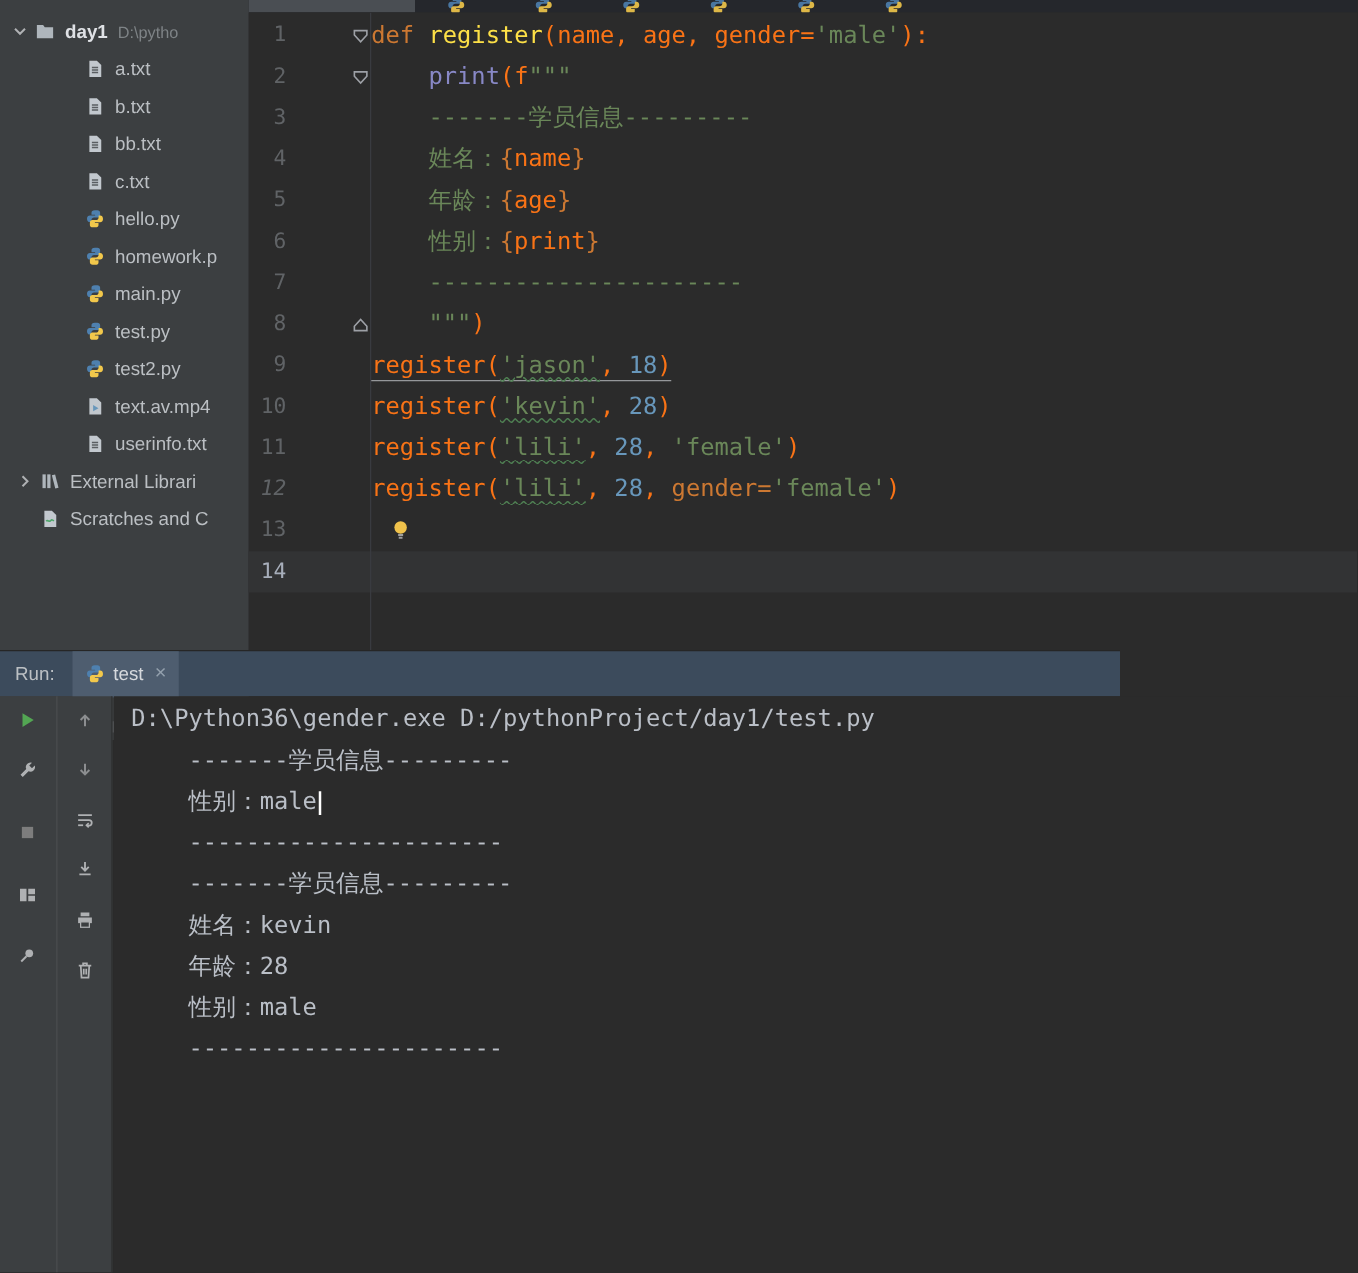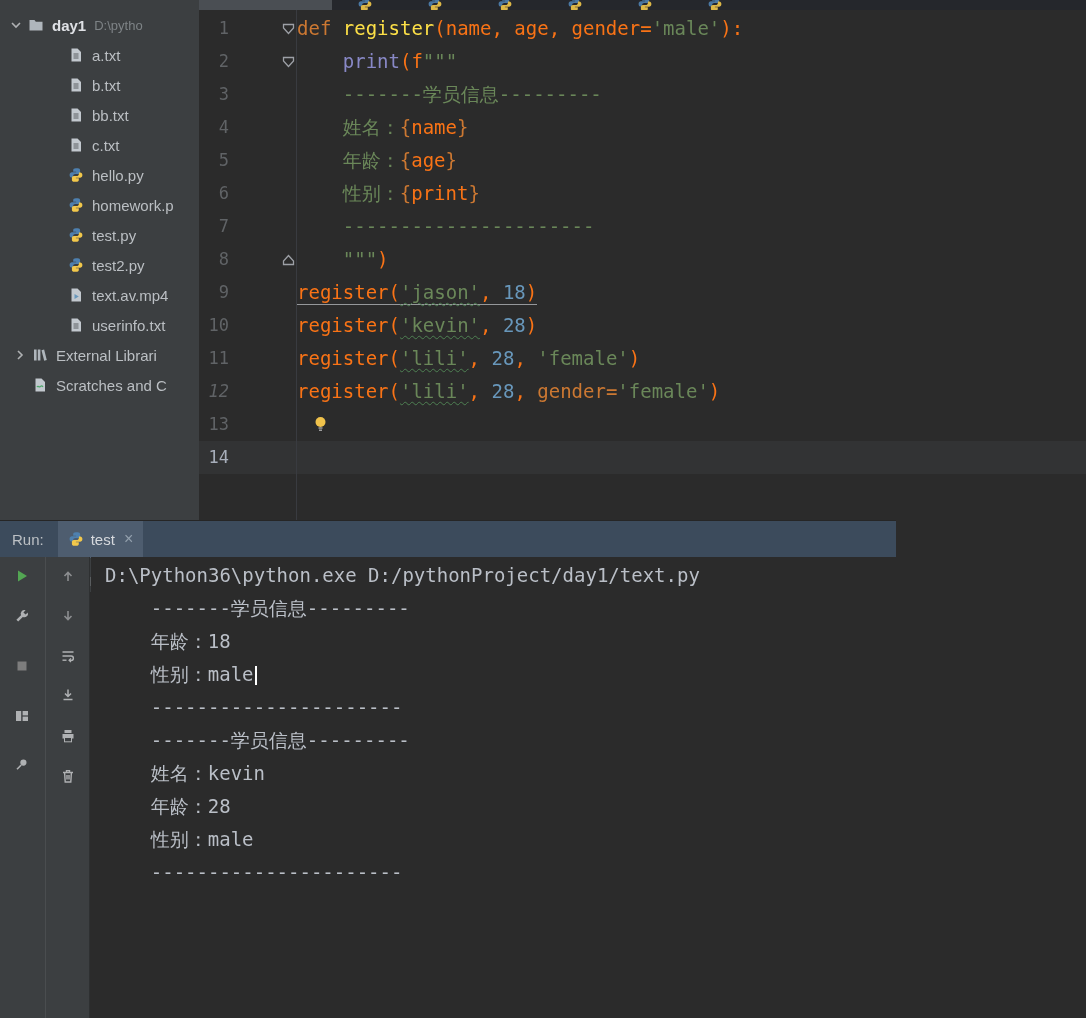--- a/index.html
+++ b/index.html
@@ -164,20 +164,29 @@
           <span>hello.py</span>
         </div>
         <div class="tree-row file-row">
           <span class="icon">
             <svg width="16" height="16" viewBox="0 0 16 16">
               <path fill="#4E80AF" d="M7.9 1.2c-2 0-2.7.9-2.7 1.9v1.6h2.9v.6H3.9c-1.2 0-2.3.8-2.3 2.6 0 1.8 1 2.7 2.2 2.7h1.3V9.1c0-1.2 1-2.1 2.2-2.1h2.9c1 0 1.9-.9 1.9-1.9V3.1c0-1-.9-1.9-2.2-1.9z"></path>
               <path fill="#F2C84B" d="M8.1 14.8c2 0 2.7-.9 2.7-1.9v-1.6H7.9v-.6h4.2c1.2 0 2.3-.8 2.3-2.6 0-1.8-1-2.7-2.2-2.7h-1.3v1.5c0 1.2-1 2.1-2.2 2.1H5.8c-1 0-1.9.9-1.9 1.9v2c0 1 .9 1.9 2.2 1.9z"></path>
             </svg>
           </span>
           <span>homework.p</span>
+        </div>
+        <div class="tree-row file-row">
+          <span class="icon">
+            <svg width="16" height="16" viewBox="0 0 16 16">
+              <path fill="#4E80AF" d="M7.9 1.2c-2 0-2.7.9-2.7 1.9v1.6h2.9v.6H3.9c-1.2 0-2.3.8-2.3 2.6 0 1.8 1 2.7 2.2 2.7h1.3V9.1c0-1.2 1-2.1 2.2-2.1h2.9c1 0 1.9-.9 1.9-1.9V3.1c0-1-.9-1.9-2.2-1.9z"></path>
+              <path fill="#F2C84B" d="M8.1 14.8c2 0 2.7-.9 2.7-1.9v-1.6H7.9v-.6h4.2c1.2 0 2.3-.8 2.3-2.6 0-1.8-1-2.7-2.2-2.7h-1.3v1.5c0 1.2-1 2.1-2.2 2.1H5.8c-1 0-1.9.9-1.9 1.9v2c0 1 .9 1.9 2.2 1.9z"></path>
+            </svg>
+          </span>
+          <span>main.py</span>
         </div>
         <div class="tree-row file-row">
           <span class="icon">
             <svg width="16" height="16" viewBox="0 0 16 16">
               <path fill="#4E80AF" d="M7.9 1.2c-2 0-2.7.9-2.7 1.9v1.6h2.9v.6H3.9c-1.2 0-2.3.8-2.3 2.6 0 1.8 1 2.7 2.2 2.7h1.3V9.1c0-1.2 1-2.1 2.2-2.1h2.9c1 0 1.9-.9 1.9-1.9V3.1c0-1-.9-1.9-2.2-1.9z"></path>
               <path fill="#F2C84B" d="M8.1 14.8c2 0 2.7-.9 2.7-1.9v-1.6H7.9v-.6h4.2c1.2 0 2.3-.8 2.3-2.6 0-1.8-1-2.7-2.2-2.7h-1.3v1.5c0 1.2-1 2.1-2.2 2.1H5.8c-1 0-1.9.9-1.9 1.9v2c0 1 .9 1.9 2.2 1.9z"></path>
             </svg>
           </span>
           <span>test.py</span>
         </div>
@@ -387,24 +396,23 @@
                 <g stroke="#AFB1B3" stroke-width="1.4" fill="none">
                   <path d="M3 4.5h10M6.5 4.5V2.6h3v1.9"></path>
                   <path d="M4.6 4.5 5.2 14h5.6l.6-9.5"></path>
                   <path d="M7 7v4.6M9 7v4.6"></path>
                 </g>
               </svg></span>
           </div>
         </div>
     </div>
     <div class="console" id="console">
-        <div class="console-line">D:\Python36\python.exe D:/pythonProject/day1/text.py</div>
+        <div class="console-line">D:\Python36\gender.exe D:/pythonProject/day1/test.py</div>
         <div class="console-line"></div>
         <div class="console-line">    -------学员信息---------</div>
-        <div class="console-line">    年龄：18</div>
         <div class="console-line">    性别：male<span class="cursor"></span></div>
         <div class="console-line">    ----------------------</div>
         <div class="console-line"></div>
         <div class="console-line"></div>
         <div class="console-line">    -------学员信息---------</div>
         <div class="console-line">    姓名：kevin</div>
         <div class="console-line">    年龄：28</div>
         <div class="console-line">    性别：male</div>
         <div class="console-line">    ----------------------</div>
       </div>

